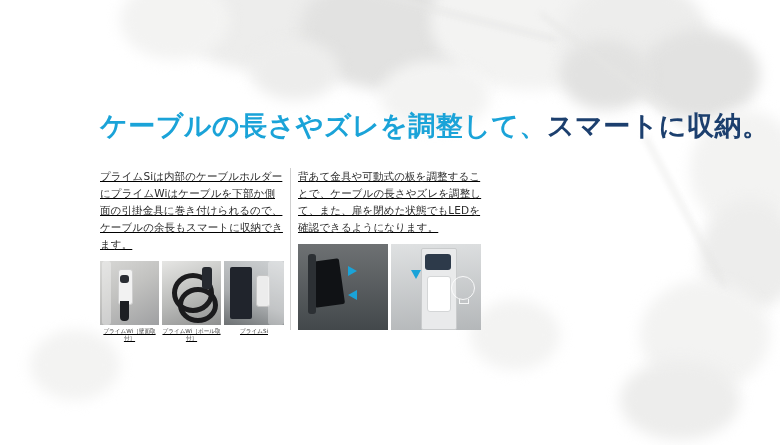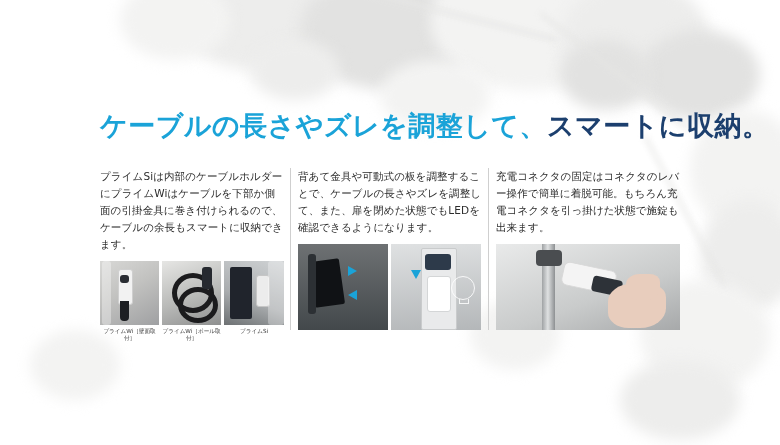--- a/index.html
+++ b/index.html
@@ -61,20 +61,21 @@
     position: absolute;
     left: 100px;
     top: 168px;
     width: 582px;
     display: flex;
     gap: 14px;
   }
   .col {
     width: 184px;
     position: relative;
+    text-decoration: underline;
   }
   .col-divider {
     position: absolute;
     top: 0;
     width: 1px;
     height: 162px;
     background: #cfcfcf;
   }
   .col-text {
     font-size: 10.5px;
@@ -264,30 +265,15 @@
           <div class="ph-bg a5"></div>
           <div class="panel" style="left:30px;top:4px;width:34px;height:80px;background:#e9eaeb;border:1px solid #c9cbcc;"></div>
           <div class="gun" style="left:34px;top:10px;width:26px;height:16px;background:#2d3a4a;"></div>
           <div class="gun" style="left:36px;top:32px;width:22px;height:34px;background:#ffffff;border:1px solid #d4d6d7;"></div>
           <div class="bulb" style="left:60px;top:32px;"></div>
           <div class="arrow arrow-d" style="left:20px;top:26px;"></div>
         </div>
       </div>
     </div>
 
-    <div class="col">
-      <div class="col-divider" style="left:-8px;"></div>
-      <p class="col-text">充電コネクタの固定はコネクタのレバー操作で簡単に着脱可能。もちろん充電コネクタを引っ掛けた状態で施錠も出来ます。</p>
-      <div class="photos">
-        <div class="photo single">
-          <div class="ph-bg a6"></div>
-          <div class="post" style="left:46px;top:0px;width:13px;height:86px;"></div>
-          <div class="gun" style="left:40px;top:6px;width:26px;height:16px;background:#4a4d50;border-radius:4px;"></div>
-          <div class="gun" style="left:66px;top:22px;width:52px;height:22px;background:#f4f4f4;border:1px solid #d8d8d8;border-radius:6px;transform:rotate(12deg);"></div>
-          <div class="gun" style="left:96px;top:34px;width:30px;height:16px;background:#2d3238;border-radius:4px;transform:rotate(12deg);"></div>
-          <div class="hand" style="left:112px;top:40px;width:58px;height:44px;"></div>
-          <div class="hand" style="left:130px;top:30px;width:34px;height:26px;"></div>
-        </div>
-      </div>
-    </div>
 
   </div>
 </div>
 
 </body></html>

